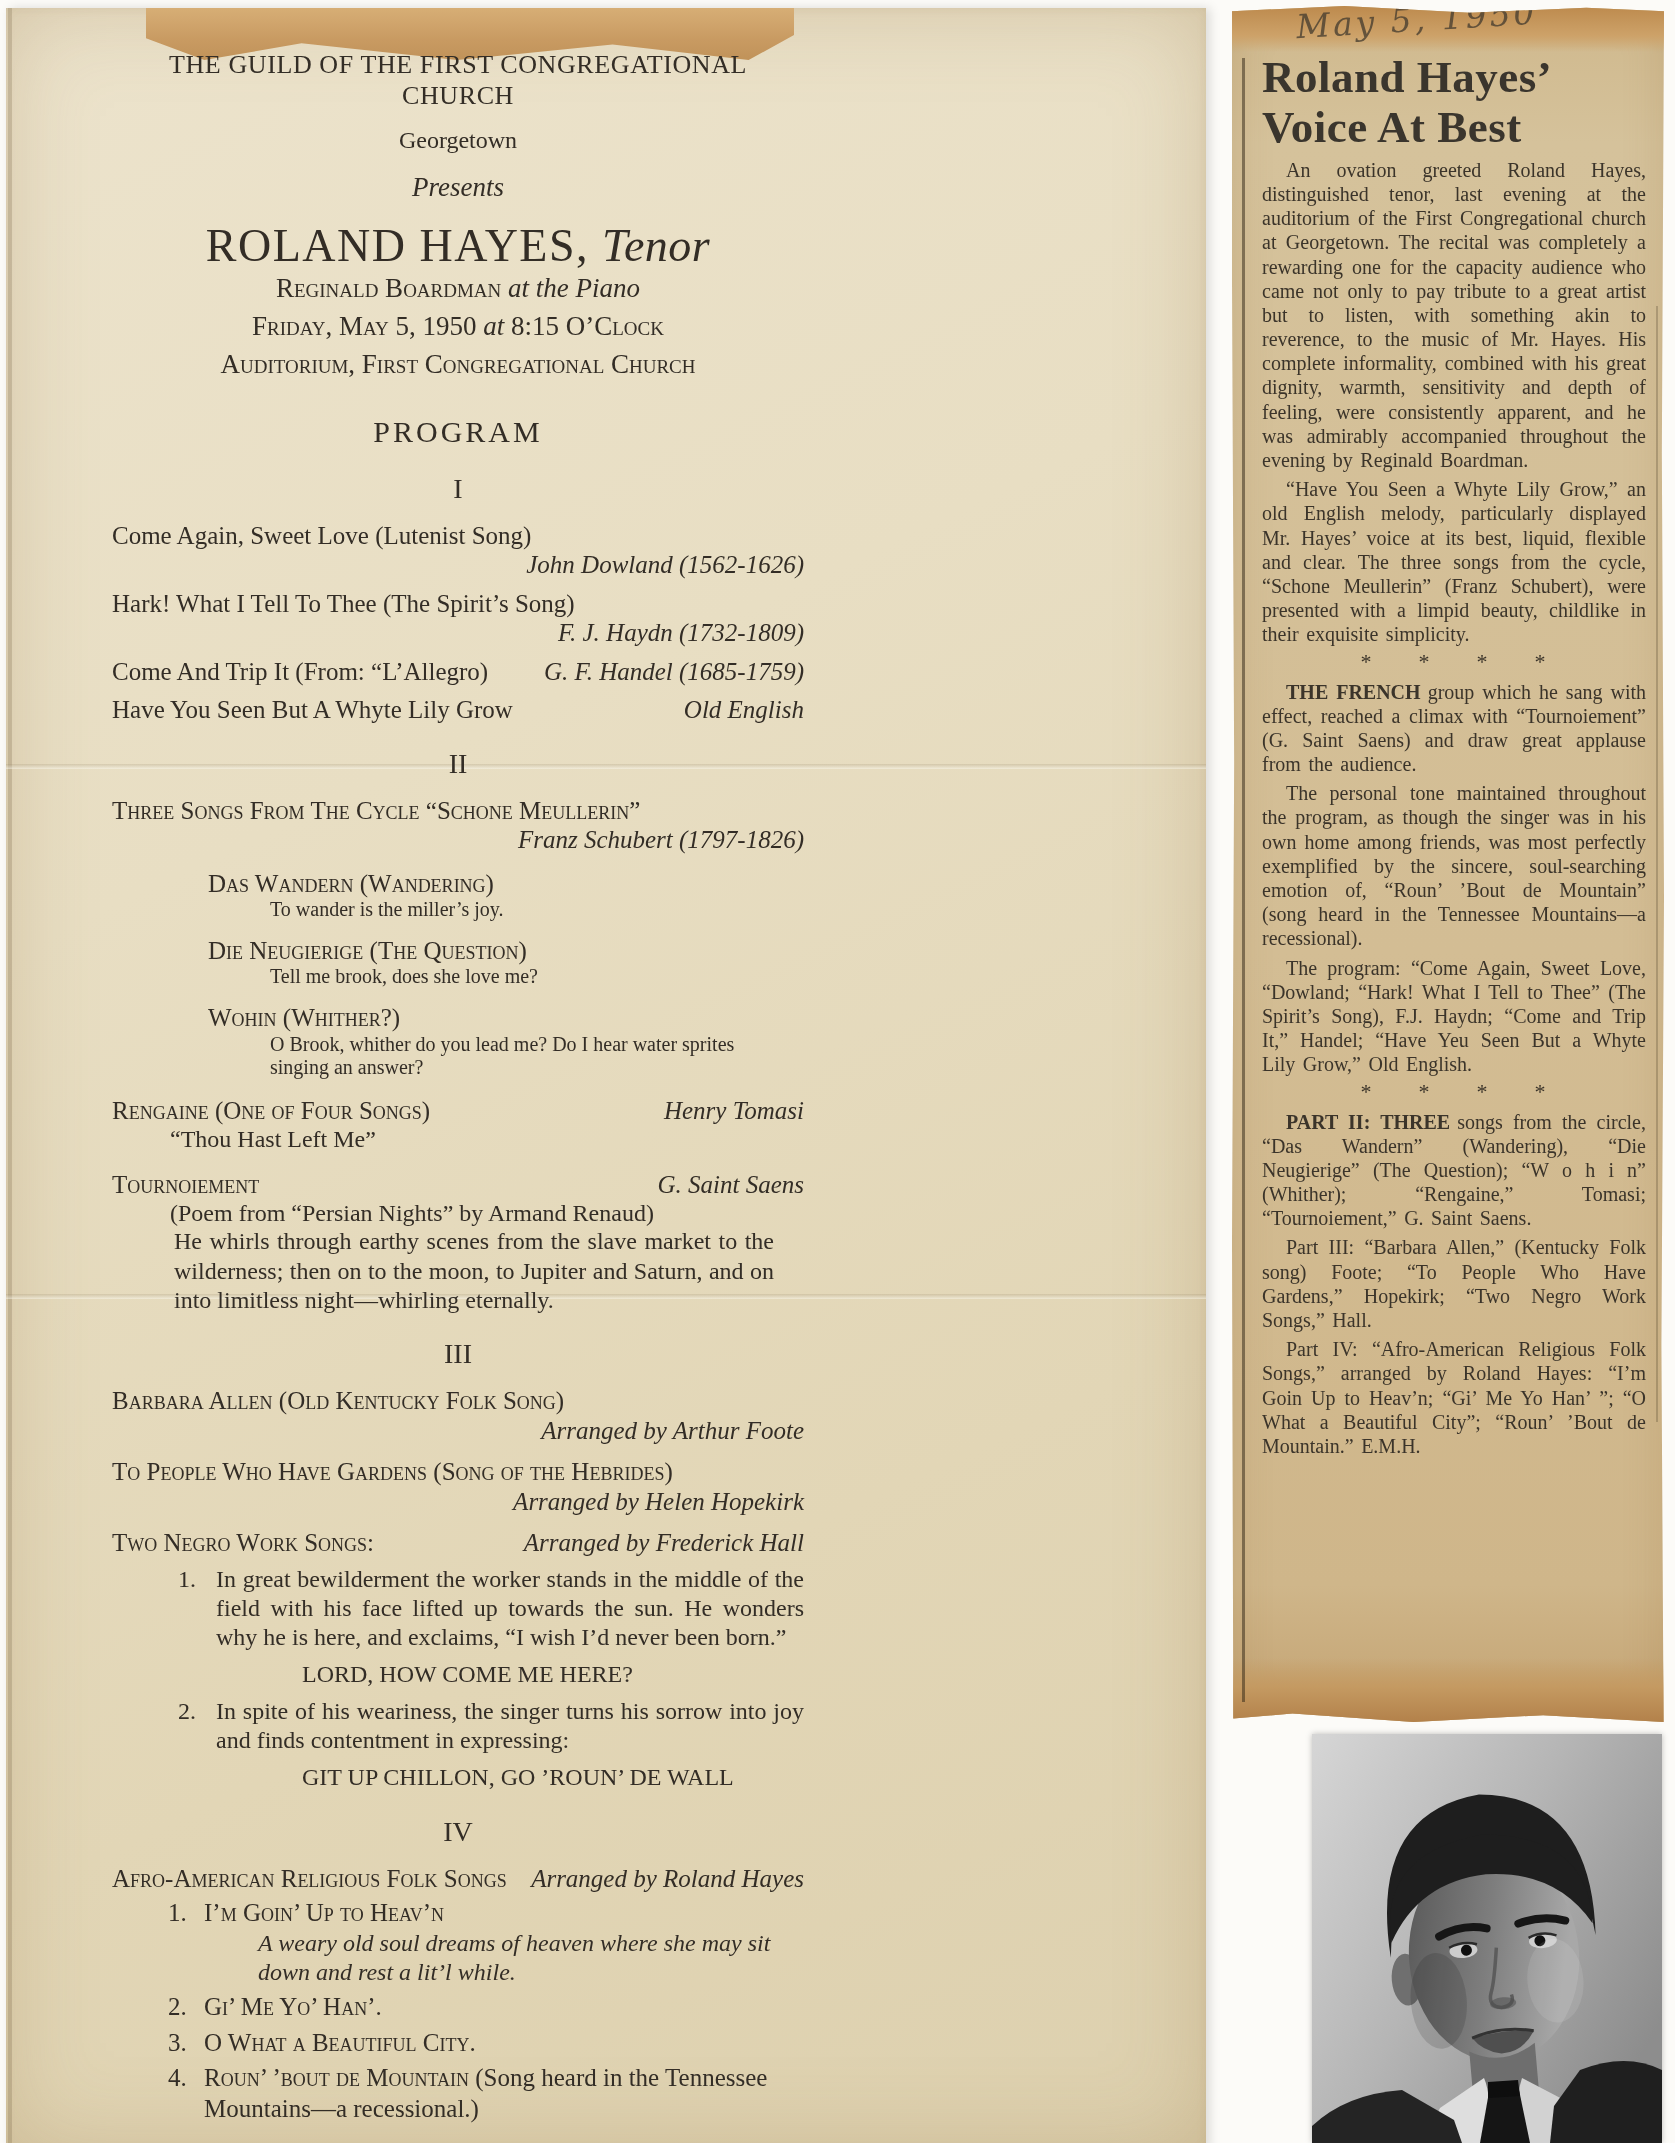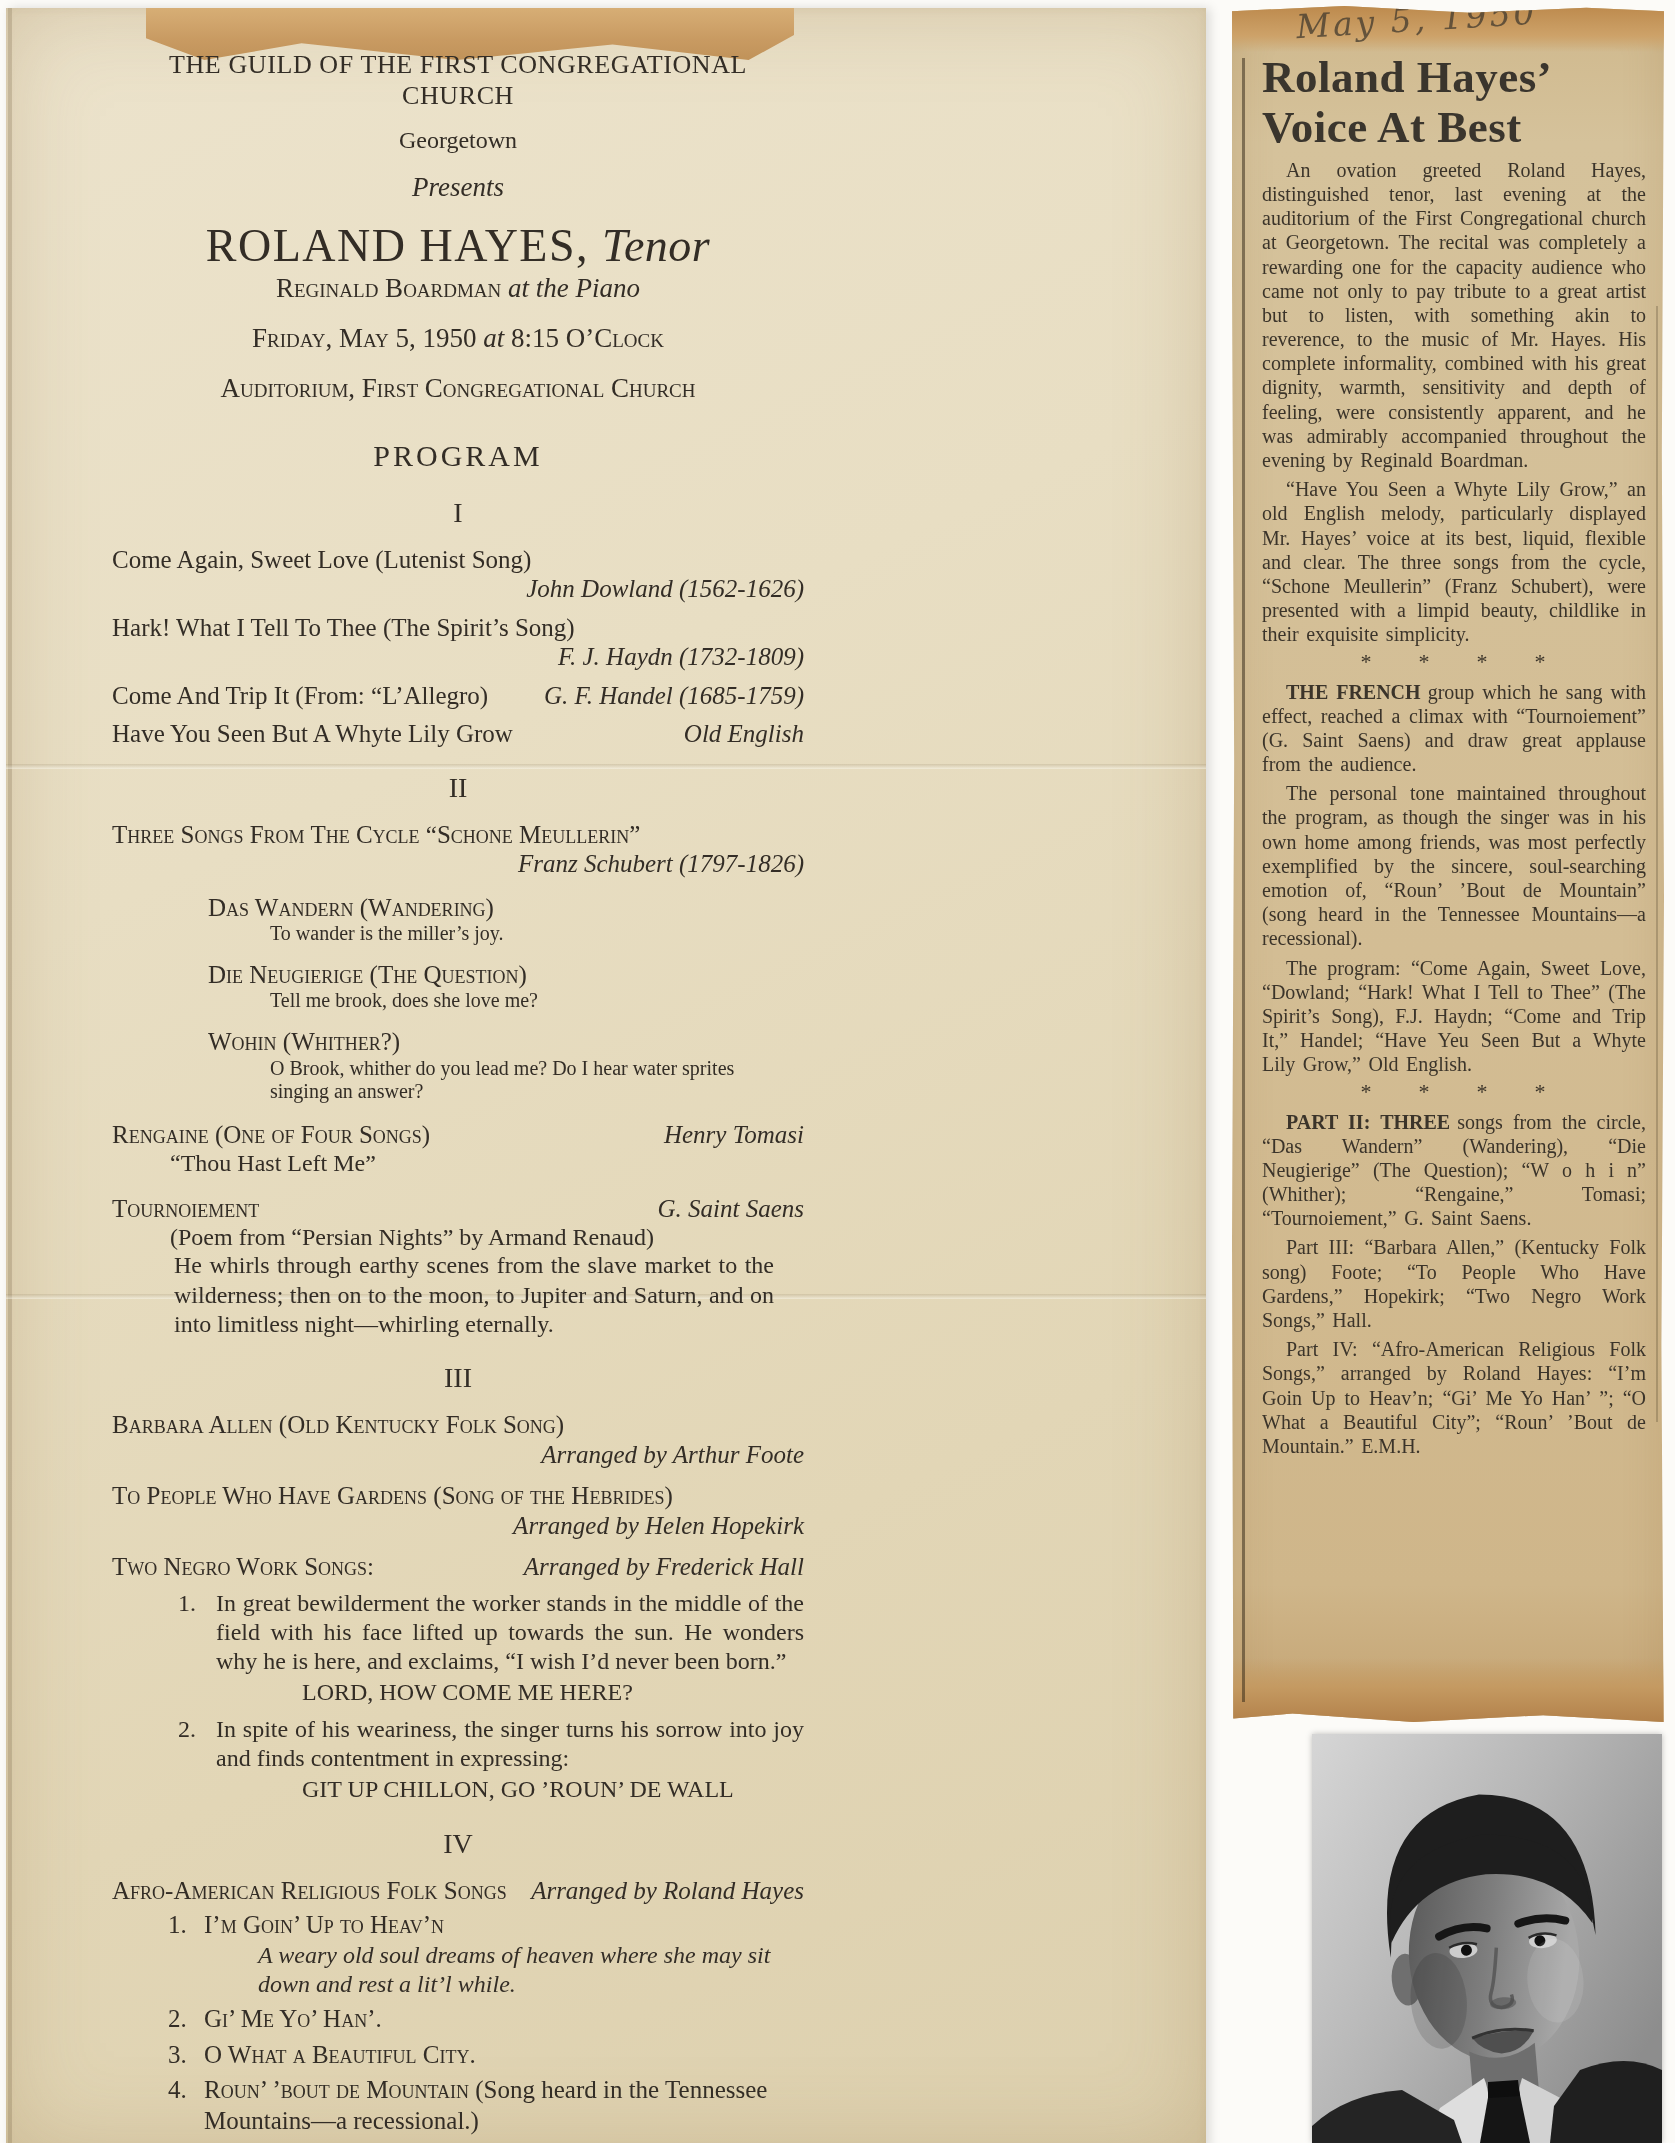--- a/index.html
+++ b/index.html
@@ -21,37 +21,37 @@
   .page-edge{position:absolute;left:2px;top:0;bottom:0;width:4px;background:rgba(110,92,60,.22);}
 
   .prog-content{position:relative;width:692px;margin:0 0 0 106px;padding-top:42px;line-height:1.18;}
   .center{text-align:center;}
   .church{font-size:26px;letter-spacing:.6px;}
   .city{font-size:24px;margin-top:15px;}
   .presents{font-size:27px;font-style:italic;margin-top:17px;}
   .artist{font-size:46px;letter-spacing:1.5px;margin-top:15px;}
   .artist-role{font-style:italic;letter-spacing:.5px;}
   .sc{font-variant:small-caps;}
-  .hline{font-size:27px;margin-top:18px;}
+  .hline{font-size:27px;margin-top:6px;}
   .it{font-style:italic;}
   .prog-title{font-size:30px;letter-spacing:3px;margin-top:34px;text-align:center;}
   .numeral{font-size:28px;text-align:center;margin-top:22px;margin-bottom:16px;}
   .item{margin-top:9px;}
   .t25{font-size:25px;}
   .flexline{display:flex;justify-content:space-between;align-items:baseline;}
   .composer{font-style:italic;font-size:25px;}
   .rightline{text-align:right;font-size:25px;}
   .song{margin:14px 0 0 96px;}
   .song-desc{margin-left:62px;font-size:20px;}
   .subline{margin-left:58px;font-size:24px;}
   .tour-desc{margin-left:62px;font-size:24px;text-align:justify;width:600px;line-height:1.22;}
   .ws-row{display:flex;margin:7px 0 0 66px;font-size:24px;}
   .ws-num{width:38px;flex:none;}
   .ws-body{flex:1;text-align:justify;line-height:1.22;}
-  .shout{margin-left:86px;margin-top:2px;}
+  .shout{margin-left:86px;margin-top:8px;}
   .s4-row{display:flex;margin:5px 0 0 56px;font-size:25px;}
   .s4-num{width:36px;flex:none;}
   .s4-body{flex:1;line-height:1.22;}
   .s4-desc{margin-left:54px;font-size:24px;line-height:1.22;}
 
   
   .clipping{position:absolute;left:1232px;top:6px;width:432px;height:1716px;
     background:linear-gradient(to bottom,#cfb88c 0%,#d5c29b 8%,#d3bd94 55%,#cfb68a 92%,#c3a271 100%);
     box-shadow:2px 3px 9px rgba(0,0,0,.25), inset 0 0 40px rgba(140,100,50,.22);
     clip-path:polygon(0 .3%,26% 0,55% .4%,82% .1%,100% .3%,99.5% 26%,100% 52%,99.4% 78%,99.9% 100%,72% 99.6%,42% 100%,14% 99.5%,.3% 99.8%,0 72%,.5% 44%,0 16%);

